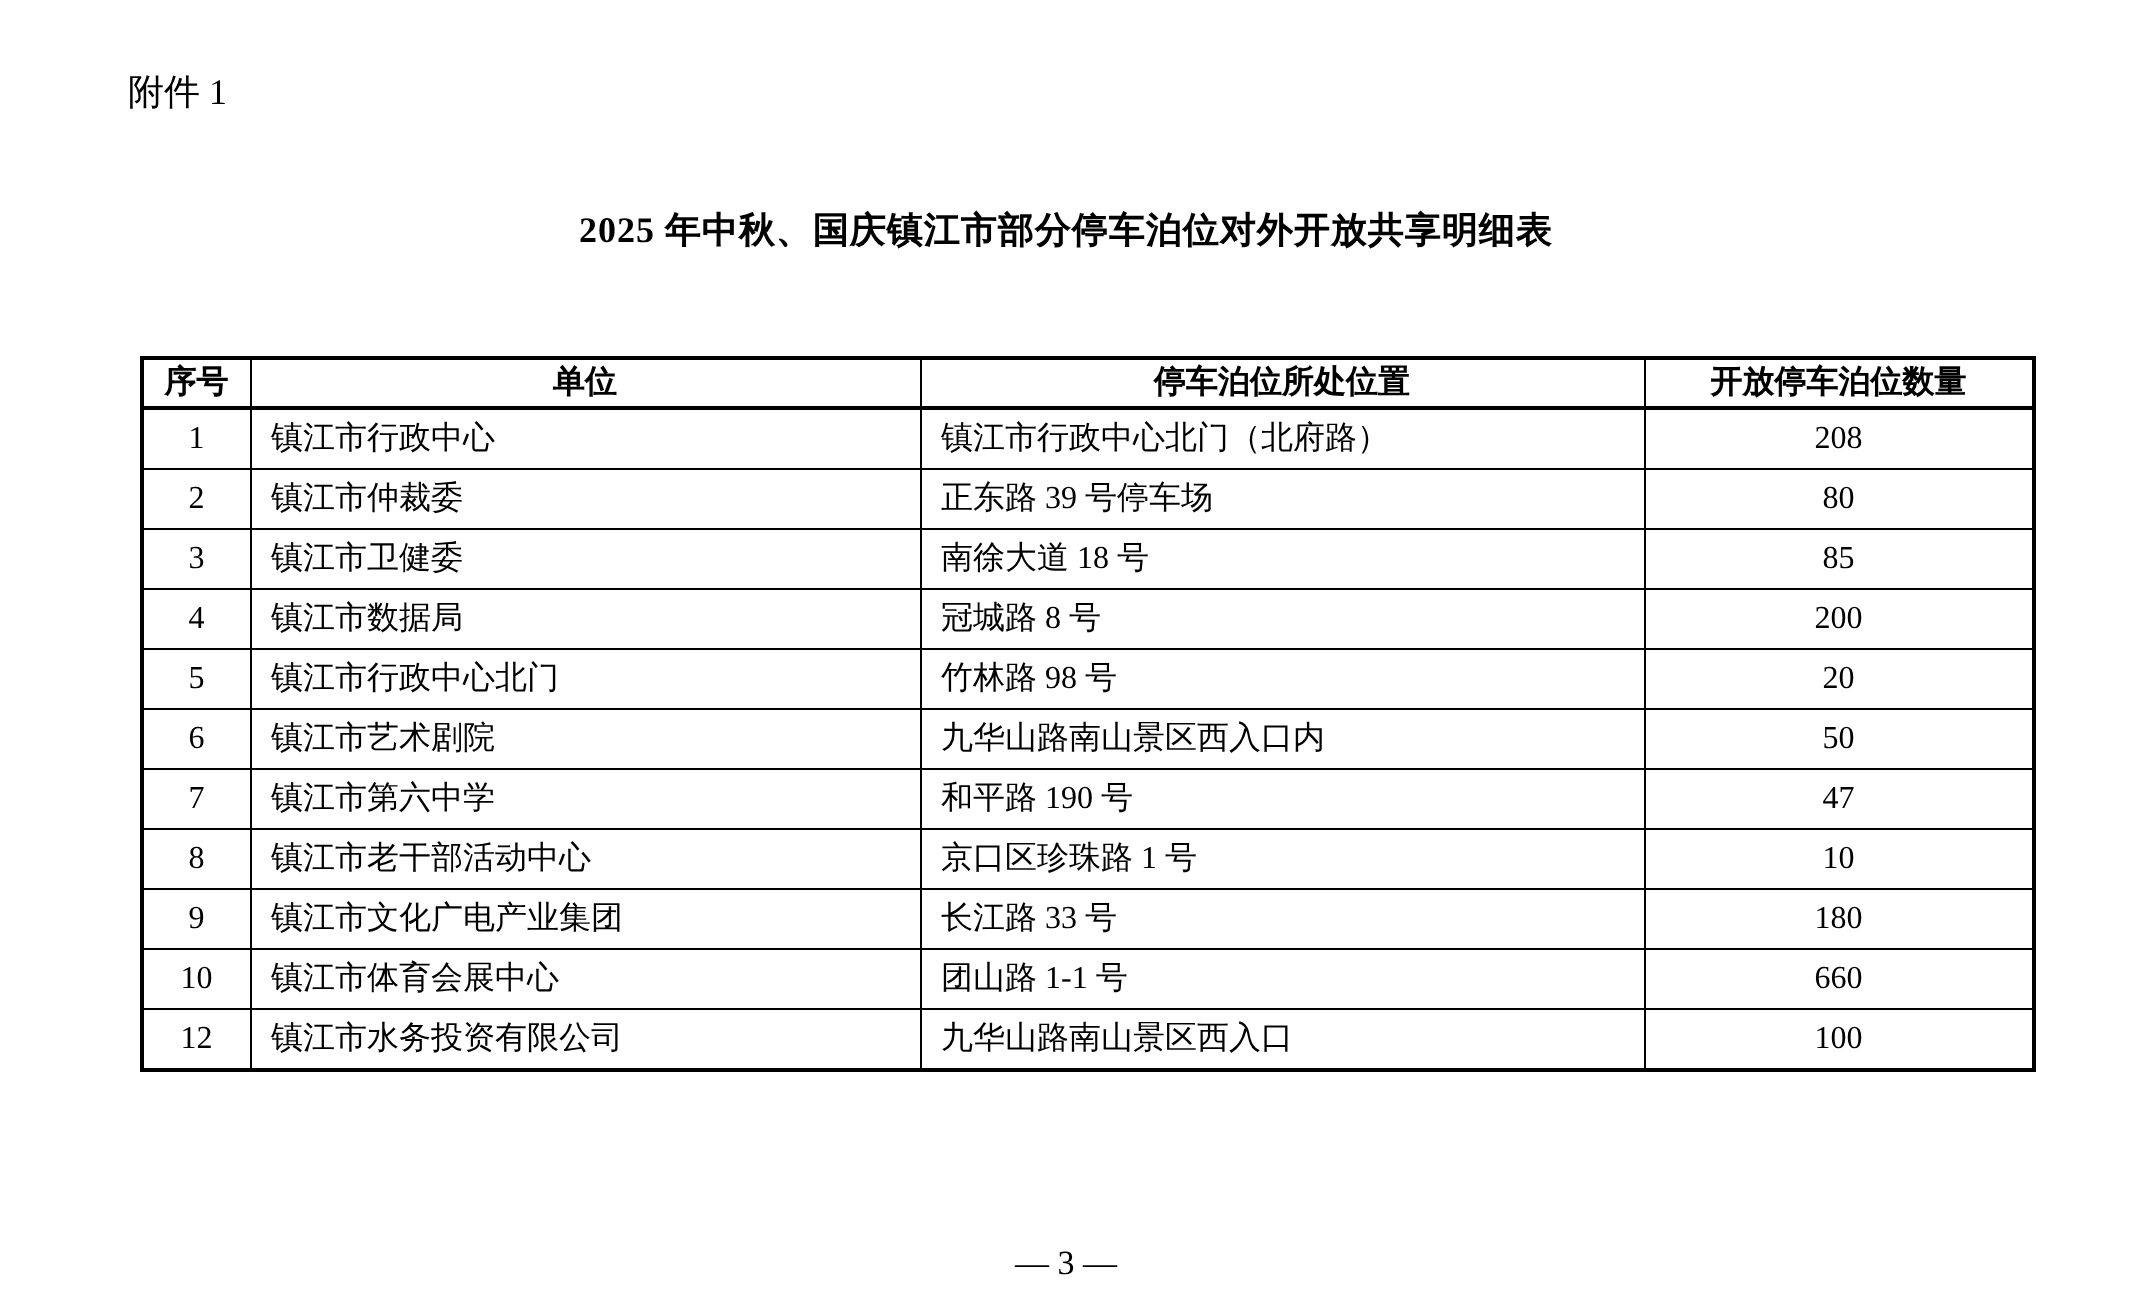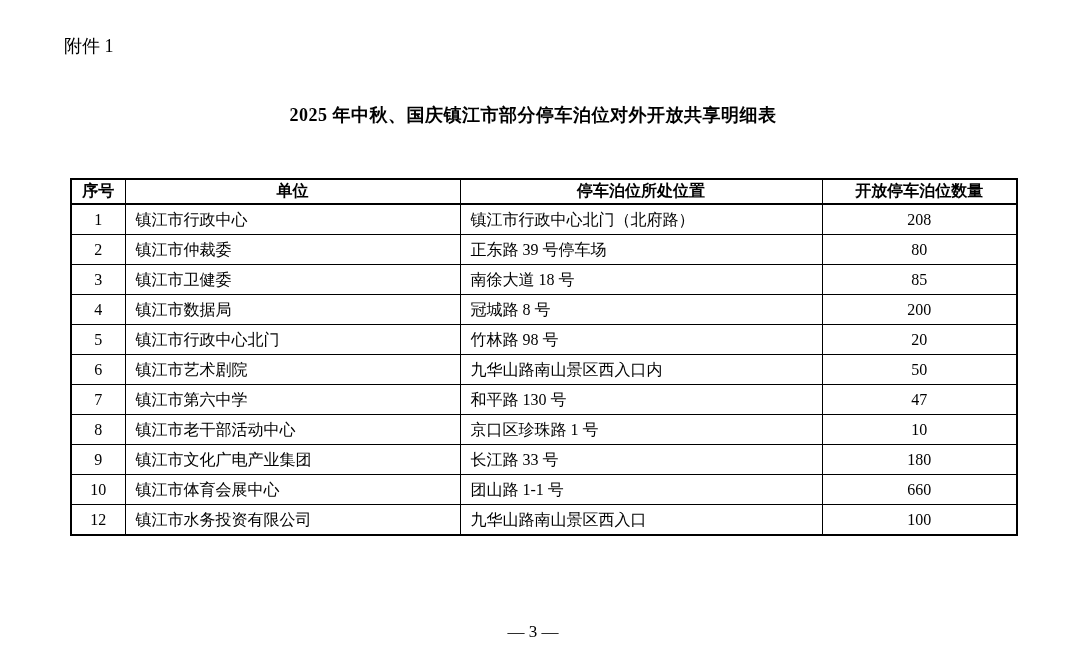--- a/index.html
+++ b/index.html
@@ -143,21 +143,21 @@
         </tr>
         <tr>
           <td class="cell-no">6</td>
           <td class="cell-unit">镇江市艺术剧院</td>
           <td class="cell-location">九华山路南山景区西入口内</td>
           <td class="cell-count">50</td>
         </tr>
         <tr>
           <td class="cell-no">7</td>
           <td class="cell-unit">镇江市第六中学</td>
-          <td class="cell-location">和平路 130 号</td>
+          <td class="cell-location">和平路 190 号</td>
           <td class="cell-count">47</td>
         </tr>
         <tr>
           <td class="cell-no">8</td>
           <td class="cell-unit">镇江市老干部活动中心</td>
           <td class="cell-location">京口区珍珠路 1 号</td>
           <td class="cell-count">10</td>
         </tr>
         <tr>
           <td class="cell-no">9</td>

